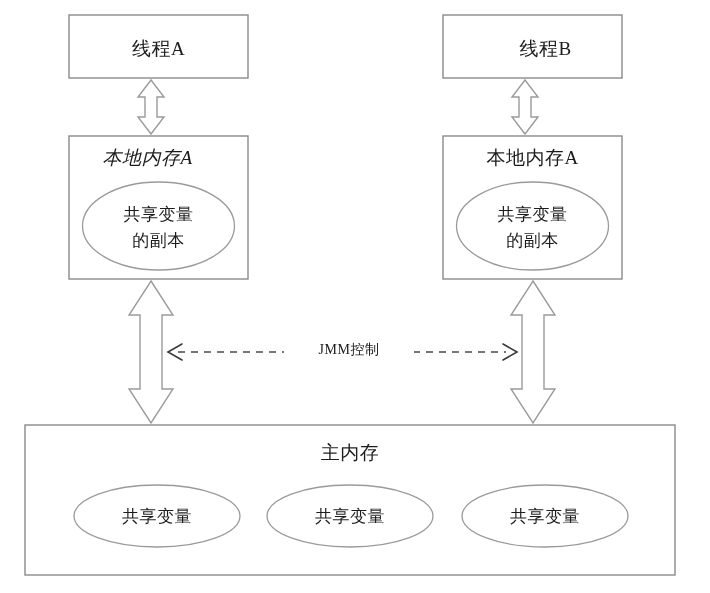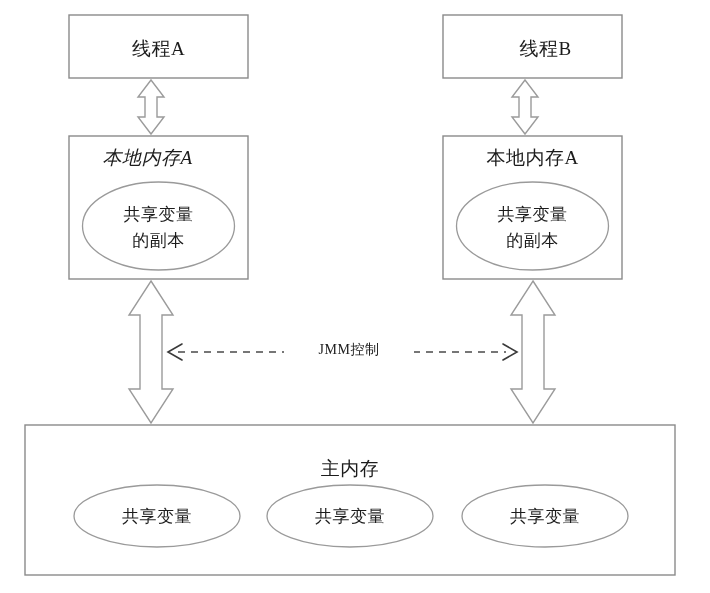--- a/index.html
+++ b/index.html
@@ -133,19 +133,19 @@
   <div class="lbl lbl-mem-title" style="left:443px; top:145px; width:179px;">本地内存A</div>
 
   <div class="lbl lbl-ellipse-copy" style="left:82px; top:204px; width:153px;">共享变量</div>
   <div class="lbl lbl-ellipse-copy" style="left:82px; top:230px; width:153px;">的副本</div>
 
   <div class="lbl lbl-ellipse-copy" style="left:456px; top:204px; width:153px;">共享变量</div>
   <div class="lbl lbl-ellipse-copy" style="left:456px; top:230px; width:153px;">的副本</div>
 
   <div class="lbl lbl-jmm" style="left:284px; top:341px; width:116px;">JMM控制</div>
 
-  <div class="lbl lbl-main-title" style="left:25px; top:456px; width:650px;">主内存</div>
+  <div class="lbl lbl-main-title" style="left:25px; top:440px; width:650px;">主内存</div>
 
   <div class="lbl lbl-ellipse-var" style="left:74px; top:506px; width:166px;">共享变量</div>
   <div class="lbl lbl-ellipse-var" style="left:267px; top:506px; width:166px;">共享变量</div>
   <div class="lbl lbl-ellipse-var" style="left:462px; top:506px; width:166px;">共享变量</div>
 
 </div>
 
 </body></html>

